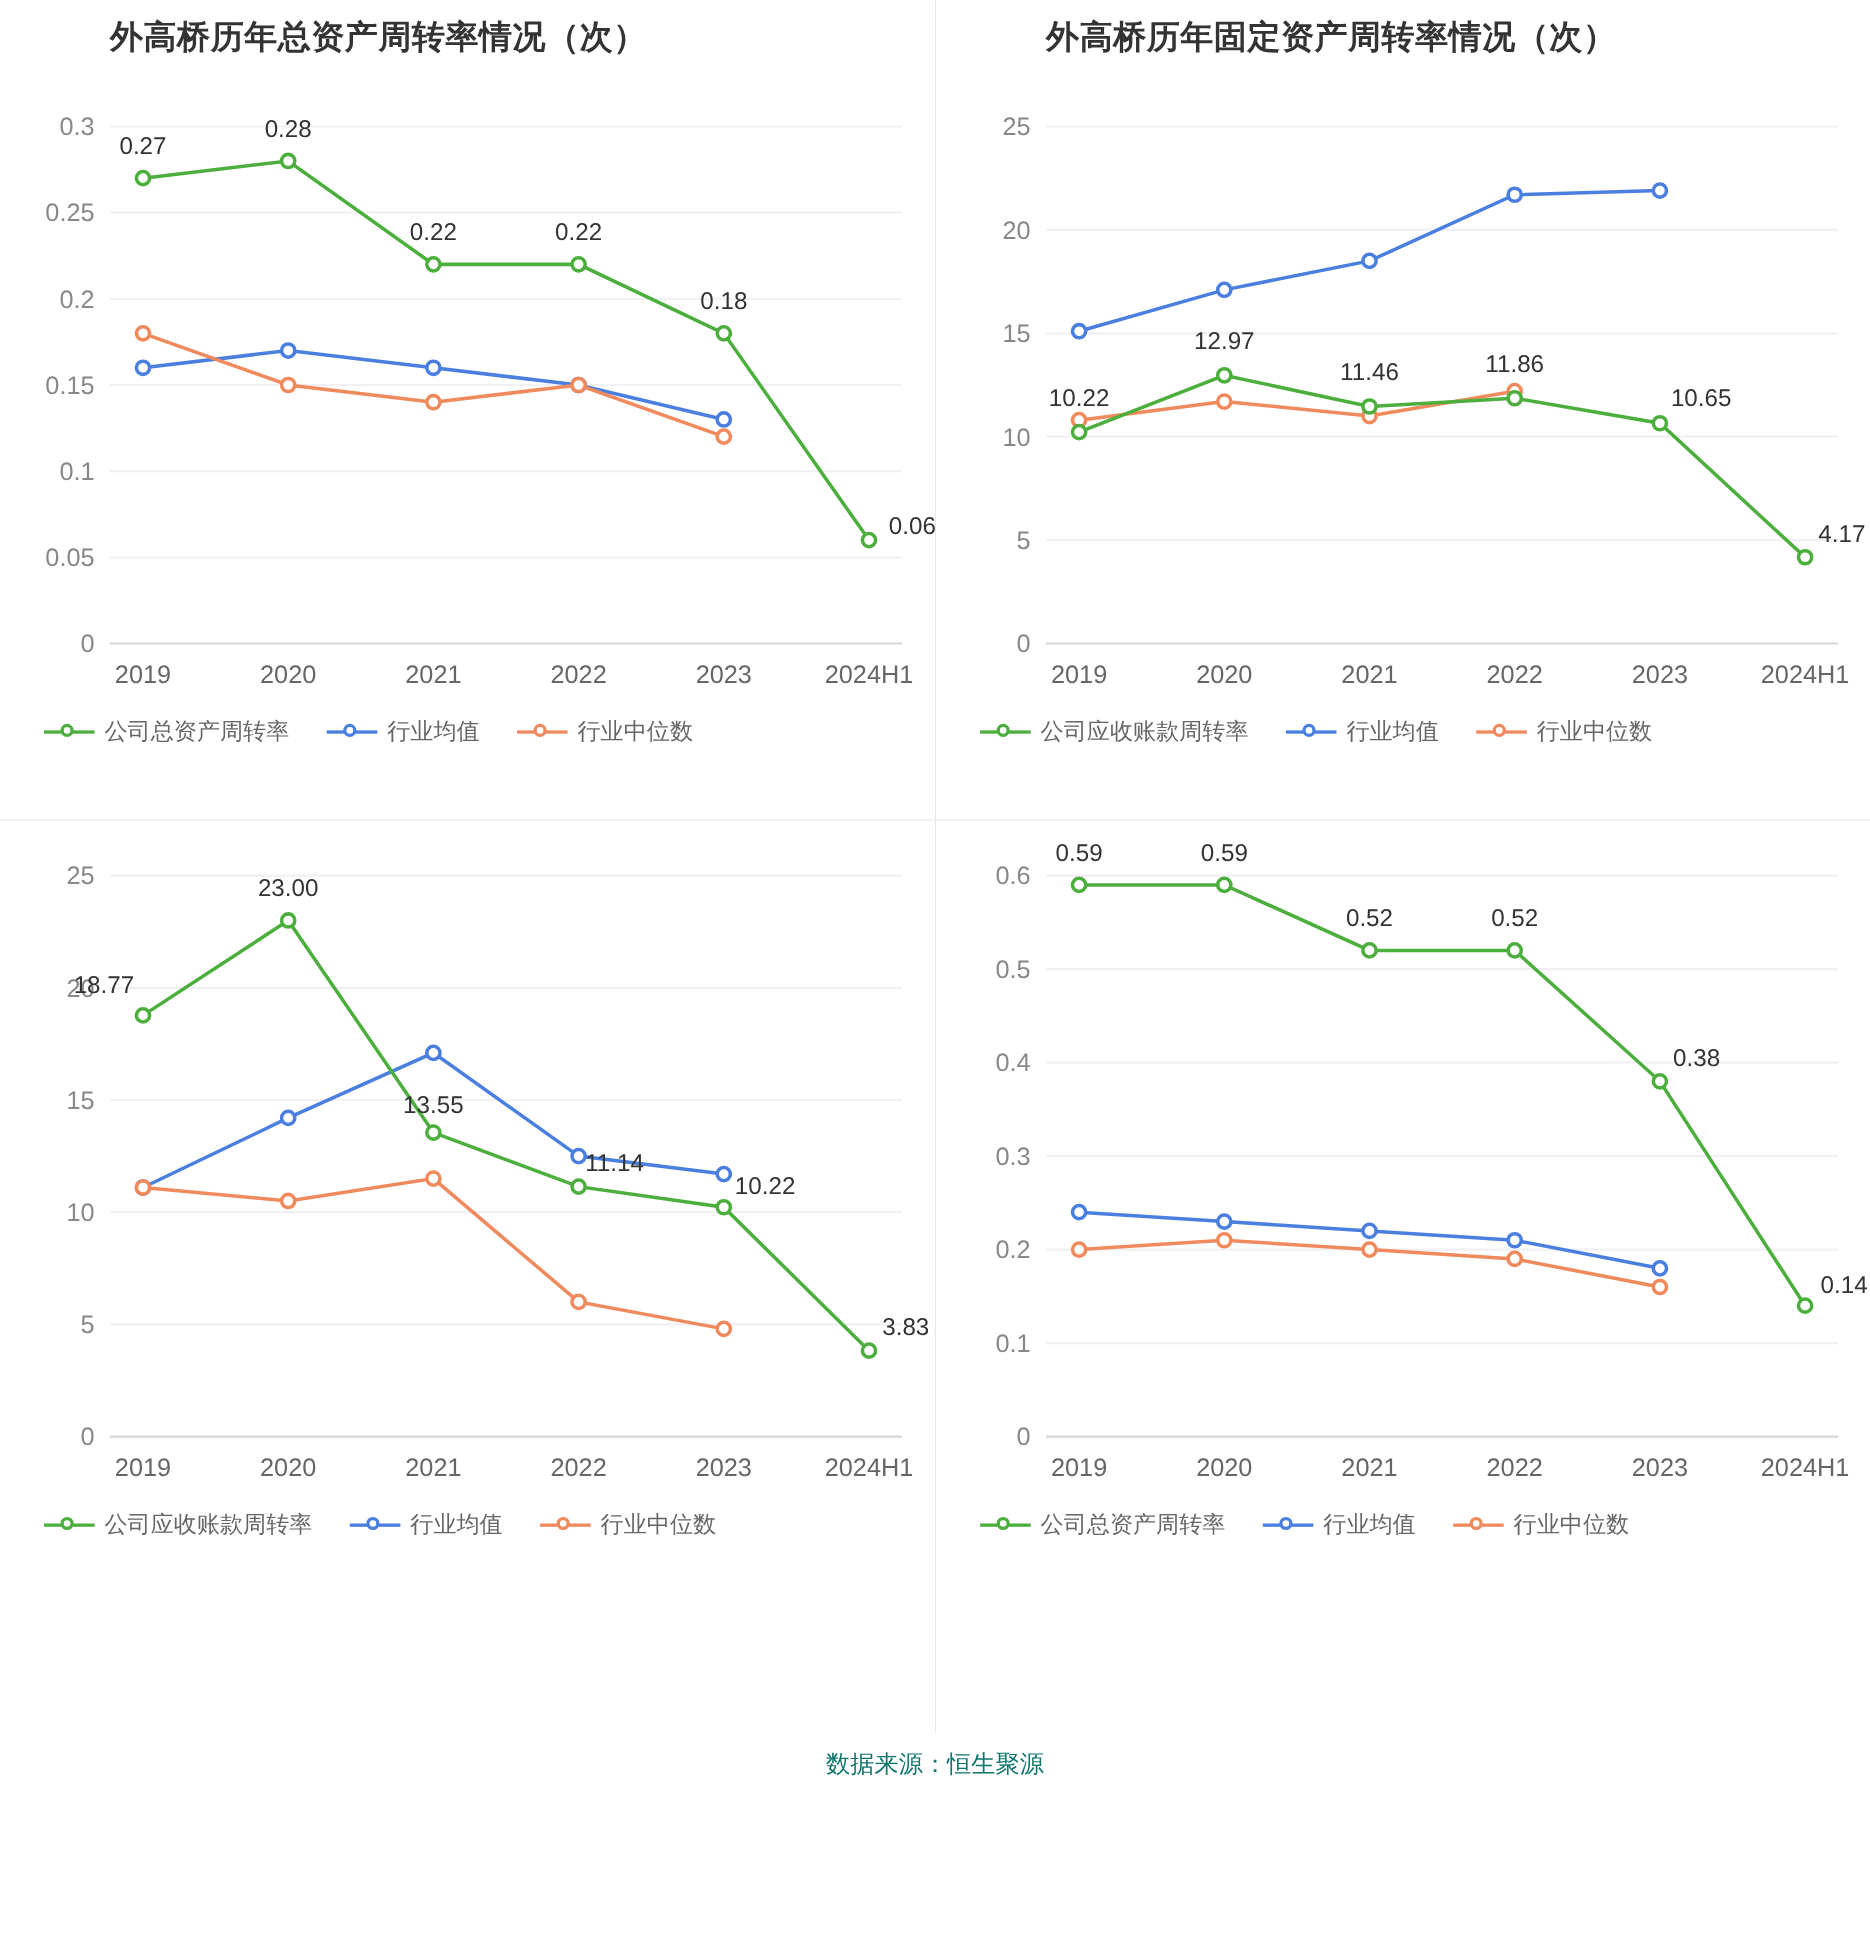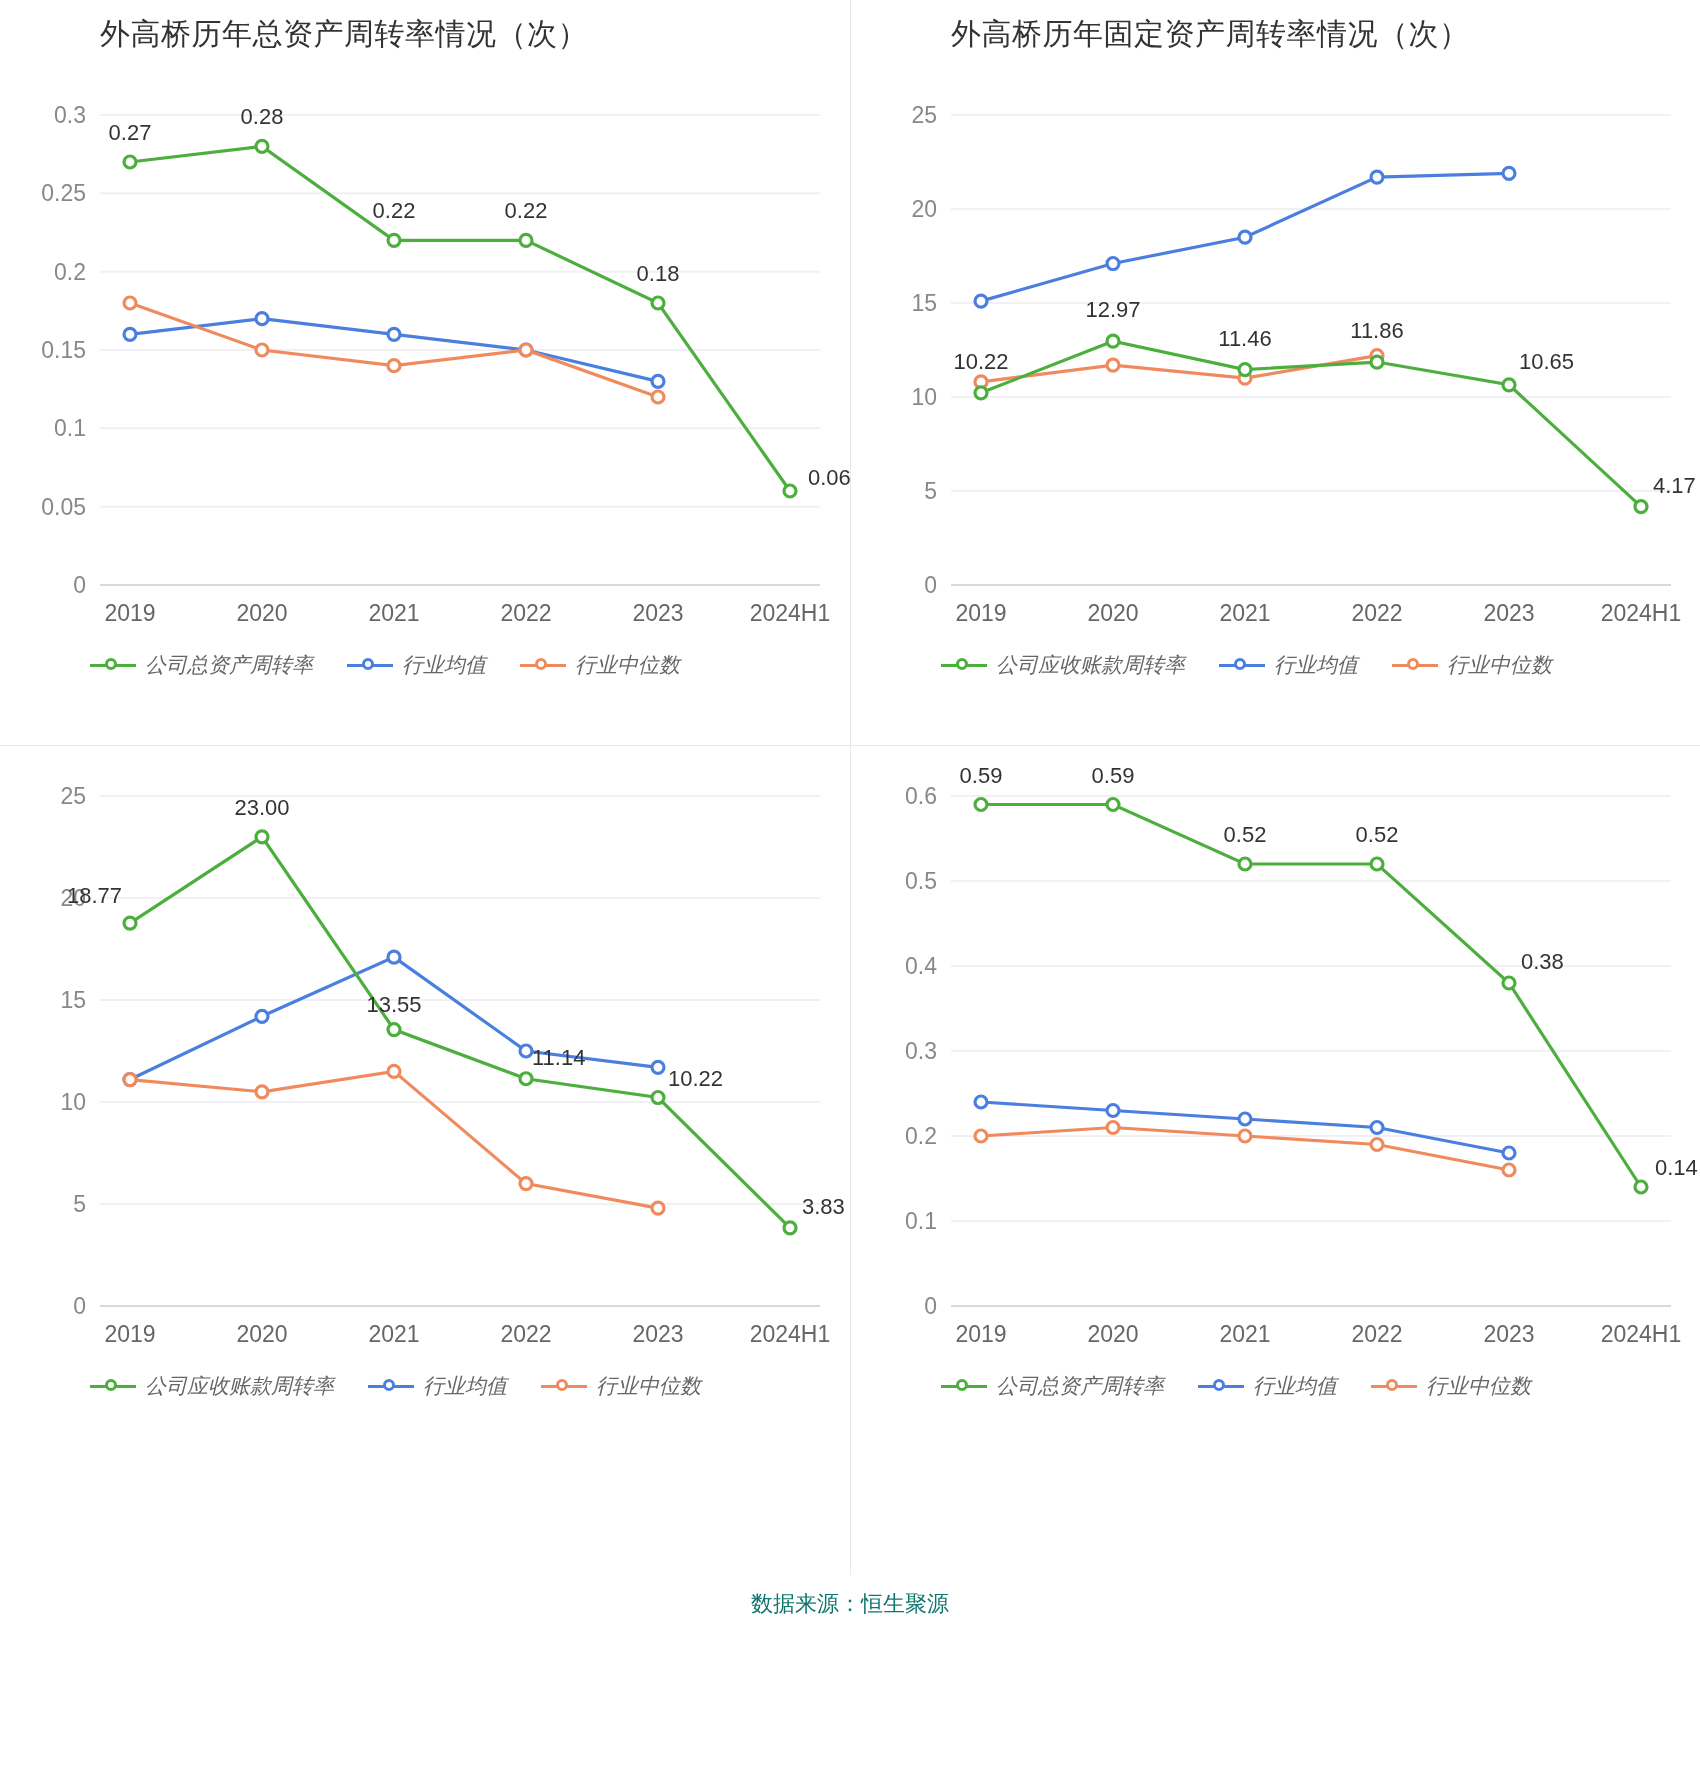--- a/index.html
+++ b/index.html
@@ -11,28 +11,28 @@
   .grid{
     display:grid;
     grid-template-columns:850px 850px;
     grid-template-rows:745px 830px;
     width:1700px;
   }
   .panel{position:relative;box-sizing:border-box;padding:0;}
   .panel.right{border-left:1px solid #e8e8e8;}
   .panel.bottomrow{border-top:1px solid #e8e8e8;}
   .chart-title{
-    font-size:30px;font-weight:normal;color:#333;
+    font-size:30px;font-weight:bold;color:#333;
     margin:14px 0 0 0;padding-left:100px;letter-spacing:0.5px;
   }
   .plot-wrap{position:relative;width:850px;}
   svg{display:block;}
   .legend{
     display:flex;align-items:center;gap:34px;
-    padding-left:90px;margin-top:6px;font-style:italic;
+    padding-left:40px;margin-top:6px;
   }
   .legend-item{display:flex;align-items:center;gap:9px;}
   .legend-label{font-size:21px;color:#666;white-space:nowrap;}
   .legend-mark{width:46px;height:18px;position:relative;}
   .legend-mark .ln{position:absolute;top:8px;left:0;width:46px;height:3px;}
   .legend-mark .ci{
     position:absolute;top:2px;left:15px;width:12px;height:12px;border-radius:50%;
     background:#fff;box-sizing:border-box;border:3px solid #000;
   }
   .source{

